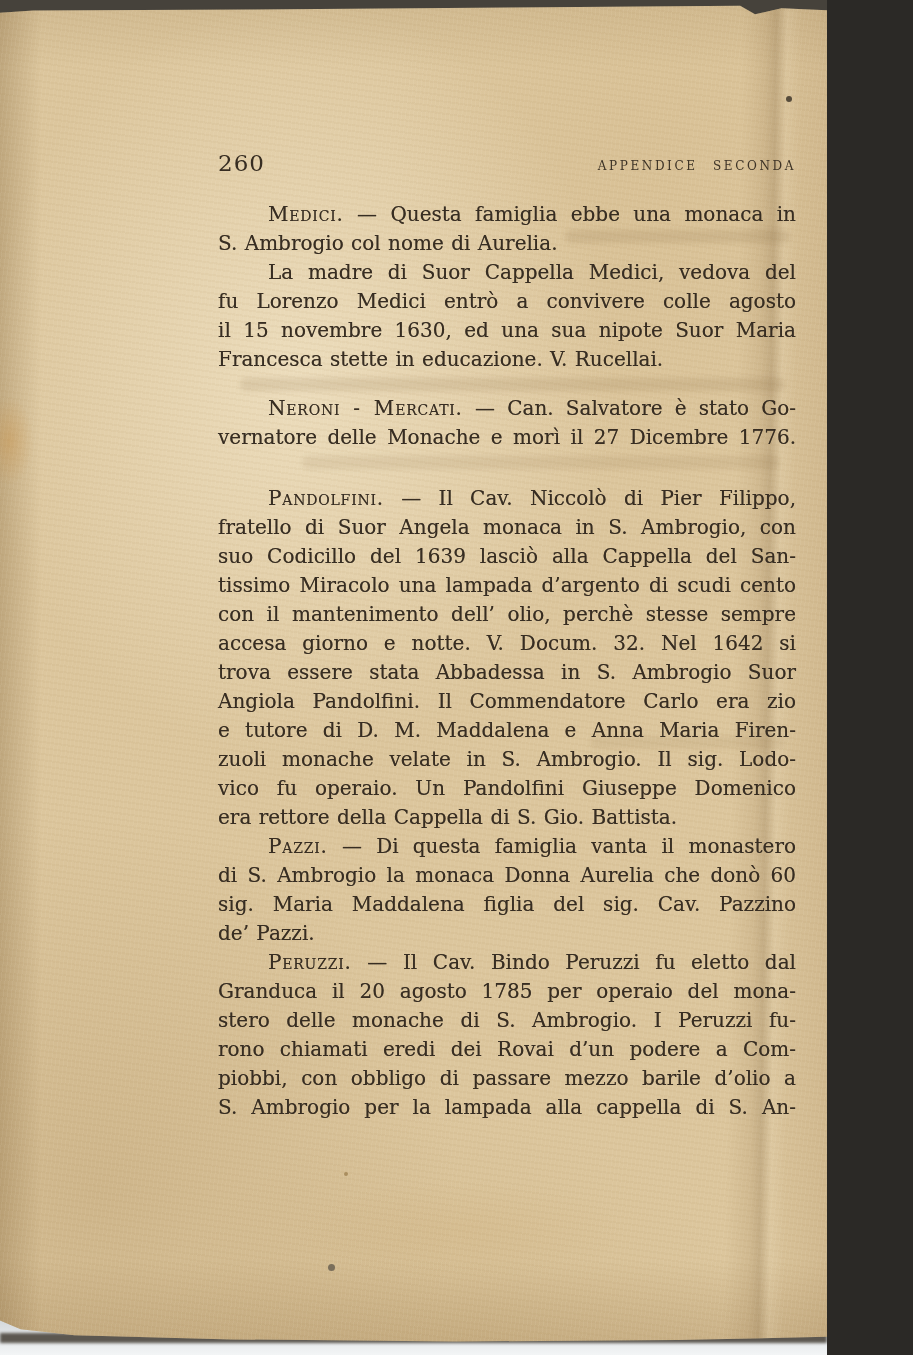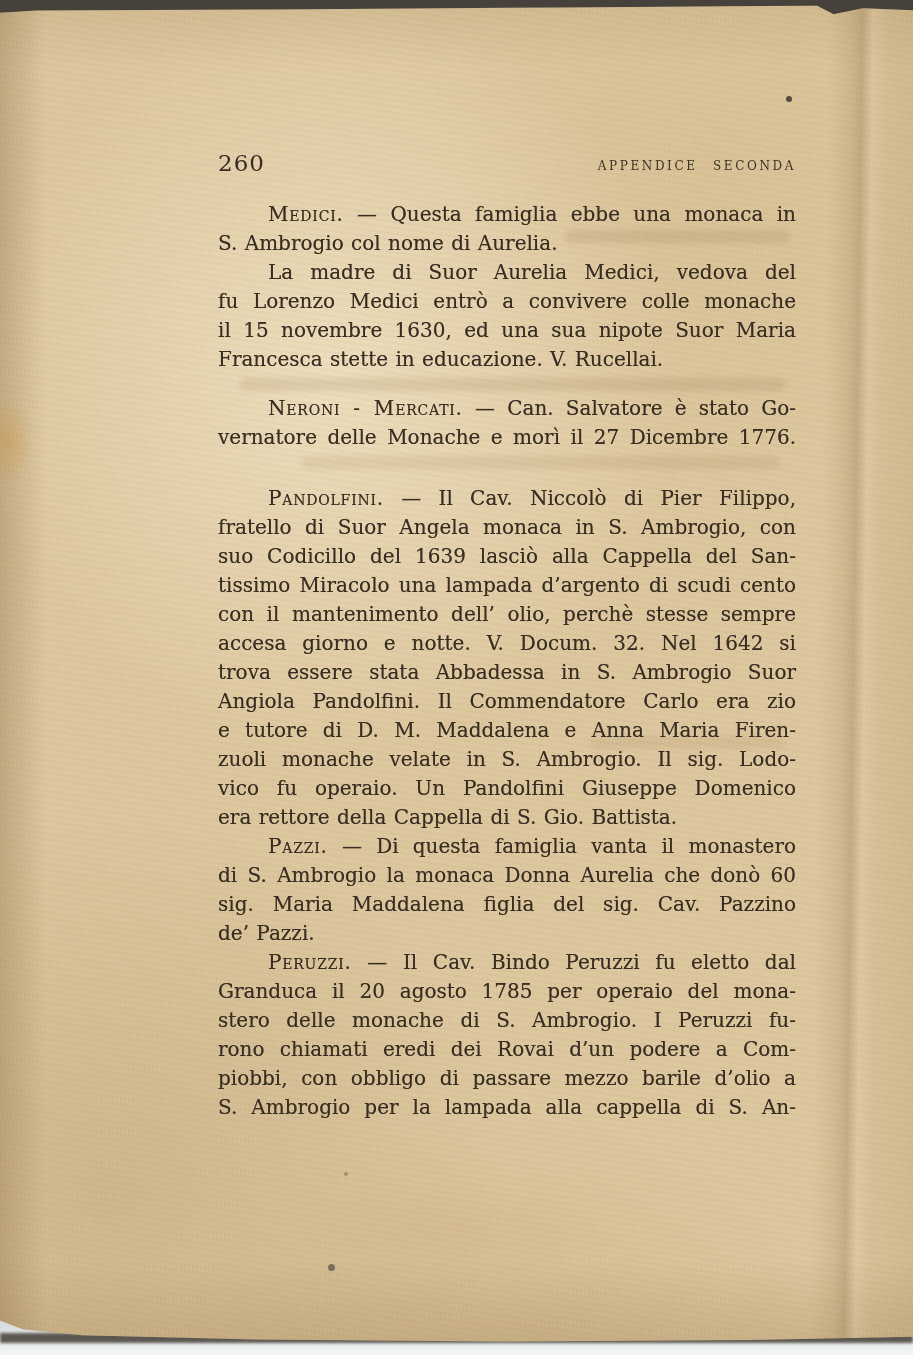--- a/index.html
+++ b/index.html
@@ -1,18 +1,18 @@
 <!DOCTYPE html>
 <html><head>
 <meta charset="utf-8">
 <style>
   html, body { margin: 0; padding: 0; background: #2b2926; }
   .scan {
     position: relative;
-    width: 913px;
+    width: 827px;
     height: 1355px;
     overflow: hidden;
     font-family: "DejaVu Serif", serif;
     background: linear-gradient(to bottom, #46423b 0%, #46423b 55%, #c9ced1 96.5%, #f3f5f6 100%);
   }
   
   .edgeline {
     position: absolute; left: 0; right: 0; bottom: 12px; height: 10px;
     background: #5c5750; filter: blur(1.5px);
   }
@@ -120,22 +120,22 @@
       </div>
 
       <div class="textblock">
 
         <div class="para">
           <div class="line first"><span class="lead">Medici.</span><span> — Questa famiglia ebbe una monaca in</span></div>
           <div class="line endl">S. Ambrogio col nome di Aurelia.</div>
         </div>
 
         <div class="para">
-          <div class="line first"><span class="lead"></span><span>La madre di Suor Aurelia Medici, vedova del</span></div>
-          <div class="line">fu Lorenzo Medici entrò a convivere colle monache</div>
+          <div class="line first"><span class="lead"></span><span>La madre di Suor Cappella Medici, vedova del</span></div>
+          <div class="line">fu Lorenzo Medici entrò a convivere colle agosto</div>
           <div class="line">il 15 novembre 1630, ed una sua nipote Suor Maria</div>
           <div class="line endl">Francesca stette in educazione. V. Rucellai.</div>
         </div>
 
         <div class="para sp1">
           <div class="line first"><span class="lead">Neroni - Mercati.</span><span> — Can. Salvatore è stato Go-</span></div>
           <div class="line">vernatore delle Monache e morì il 27 Dicembre 1776.</div>
         </div>
 
         <div class="para sp2">

